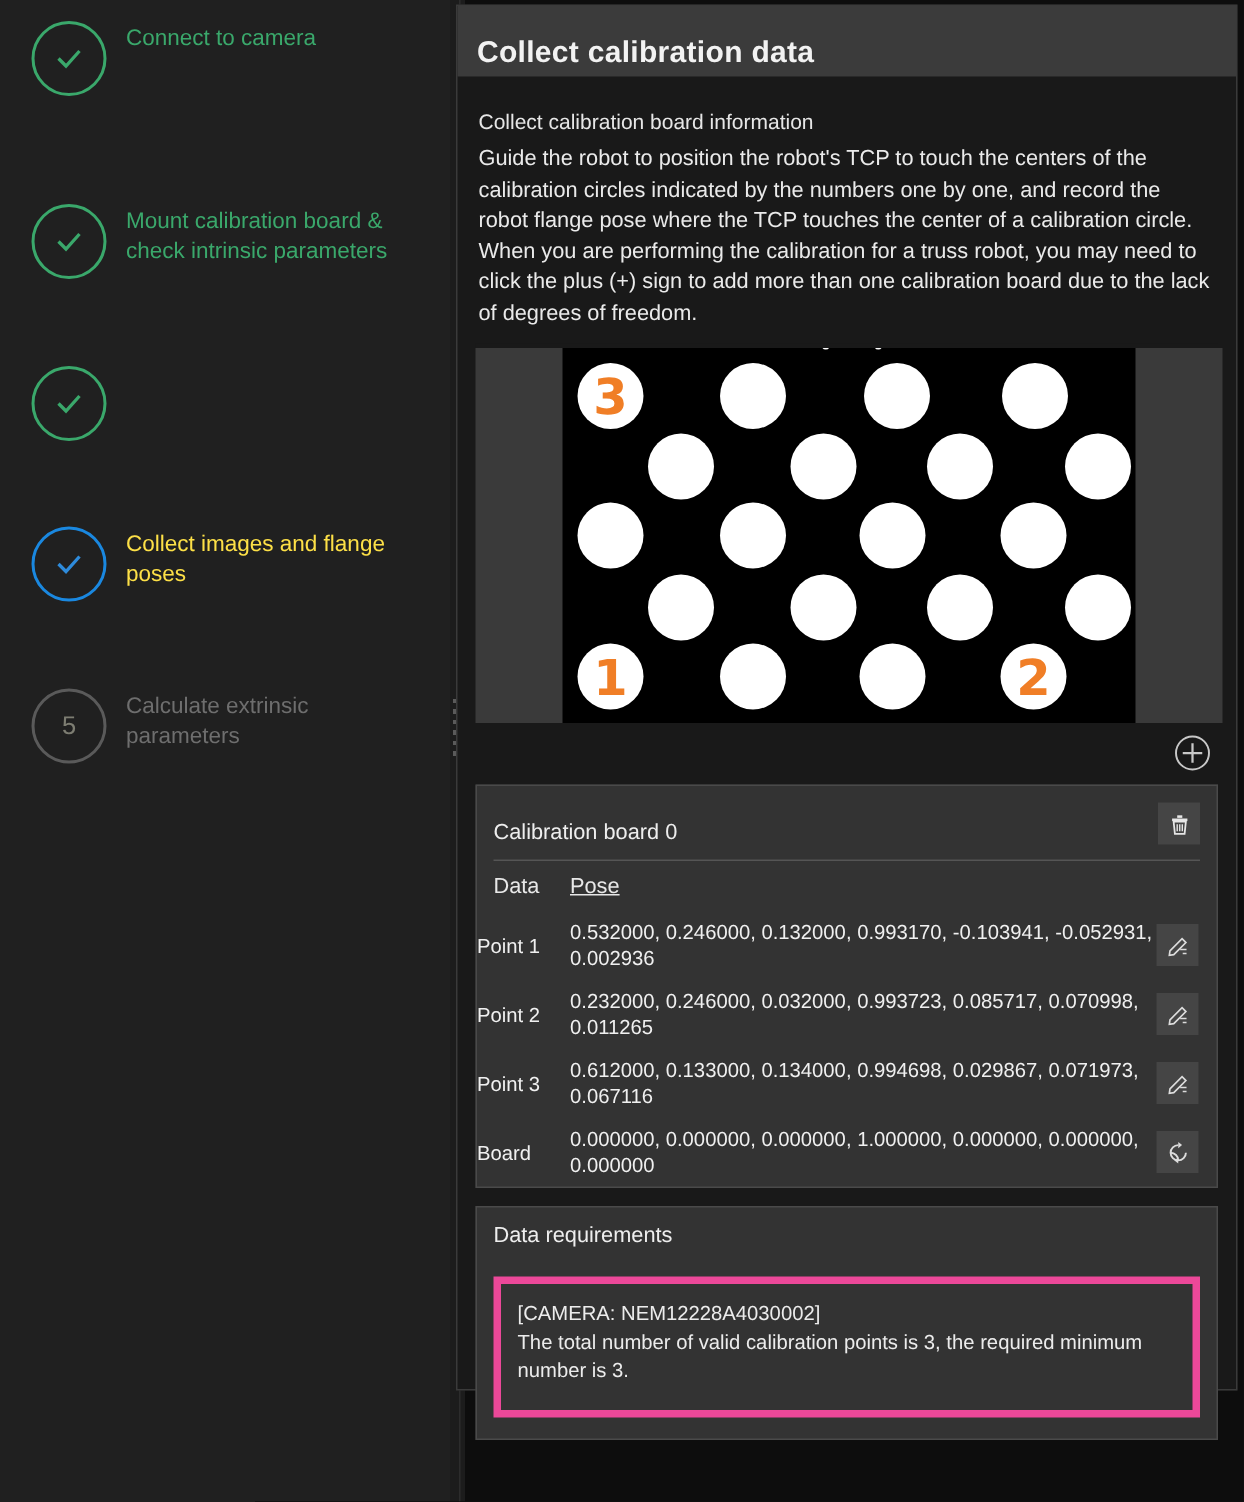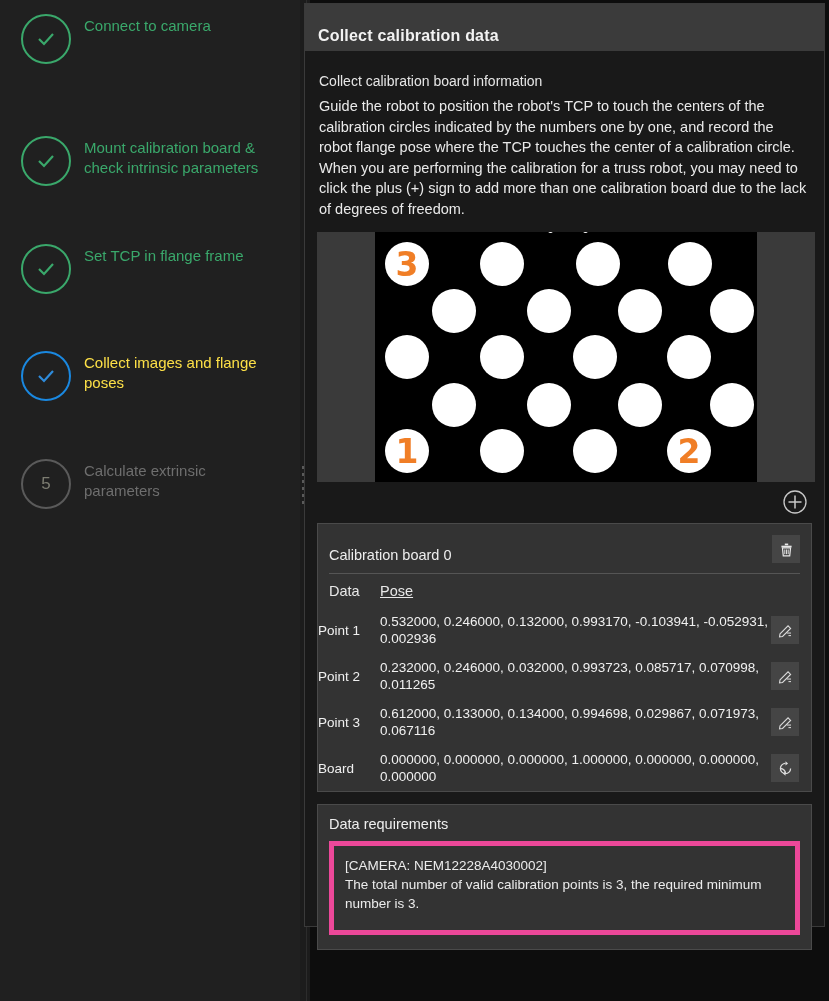--- a/index.html
+++ b/index.html
@@ -77,21 +77,21 @@
     background: #191919;
     border: 1px solid #3a3a3a;
   }
   #panel-header {
     height: 47px;
     background: #3b3b3b;
     display: flex; align-items: center;
     padding-left: 13px;
   }
   #panel-header .title {
-    font-size: 16px; font-weight: bold; color: #f2f2f2;
+    font-size: 20px; font-weight: bold; color: #f2f2f2;
     letter-spacing: .2px;
     margin-top: 16px;
   }
   #panel-body { padding: 0 12px; }
 
   .desc-sub {
     font-size: 14px; color: #e6e6e6;
     padding: 22px 0 7px 2px;
   }
   .desc-body {
@@ -172,21 +172,21 @@
     font-size: 13.5px; color: #f0f0f0;
     vertical-align: middle;
     padding: 6px 0;
   }
   td.order-c { width: 62px; padding-left: 11px; font-size: 14.5px; }
   td.pose-c { line-height: 17px; padding-right: 8px; }
   td.act-c { width: 40px; padding-right: 11px; }
 
   
   #req-card { padding: 11px 11px 14px 11px; }
-  #req-card .t { font-size: 14.5px; color: #eeeeee; margin-bottom: 9px; }
+  #req-card .t { font-size: 14.5px; color: #eeeeee; margin-bottom: 19px; }
   #req-box {
     border: 5px solid #ec4899;
     min-height: 94px;
     padding: 10px 11px;
     font-size: 13.5px; line-height: 19px; color: #ececec;
   }
 </style>
 </head>
 <body>
 
@@ -211,21 +211,20 @@
       </div>
       <div class="step-label">Mount calibration board &amp; check intrinsic parameters</div>
     </div>
 
     <div class="step" style="top:244px">
       <div class="step-circle">
         <svg width="24" height="24" viewBox="0 0 24 24">
           <polyline points="5,12 10,17 19,7" fill="none" stroke="#3aa86b" stroke-width="2.2"></polyline>
         </svg>
       </div>
-      <div class="step-label">Set TCP in flange frame</div>
     </div>
 
     <div class="step" style="top:351px">
       <div class="step-circle blue">
         <svg width="24" height="24" viewBox="0 0 24 24">
           <polyline points="5,12 10,17 19,7" fill="none" stroke="#2e8bdb" stroke-width="2.2"></polyline>
         </svg>
       </div>
       <div class="step-label blue">Collect images and flange poses</div>
     </div>

